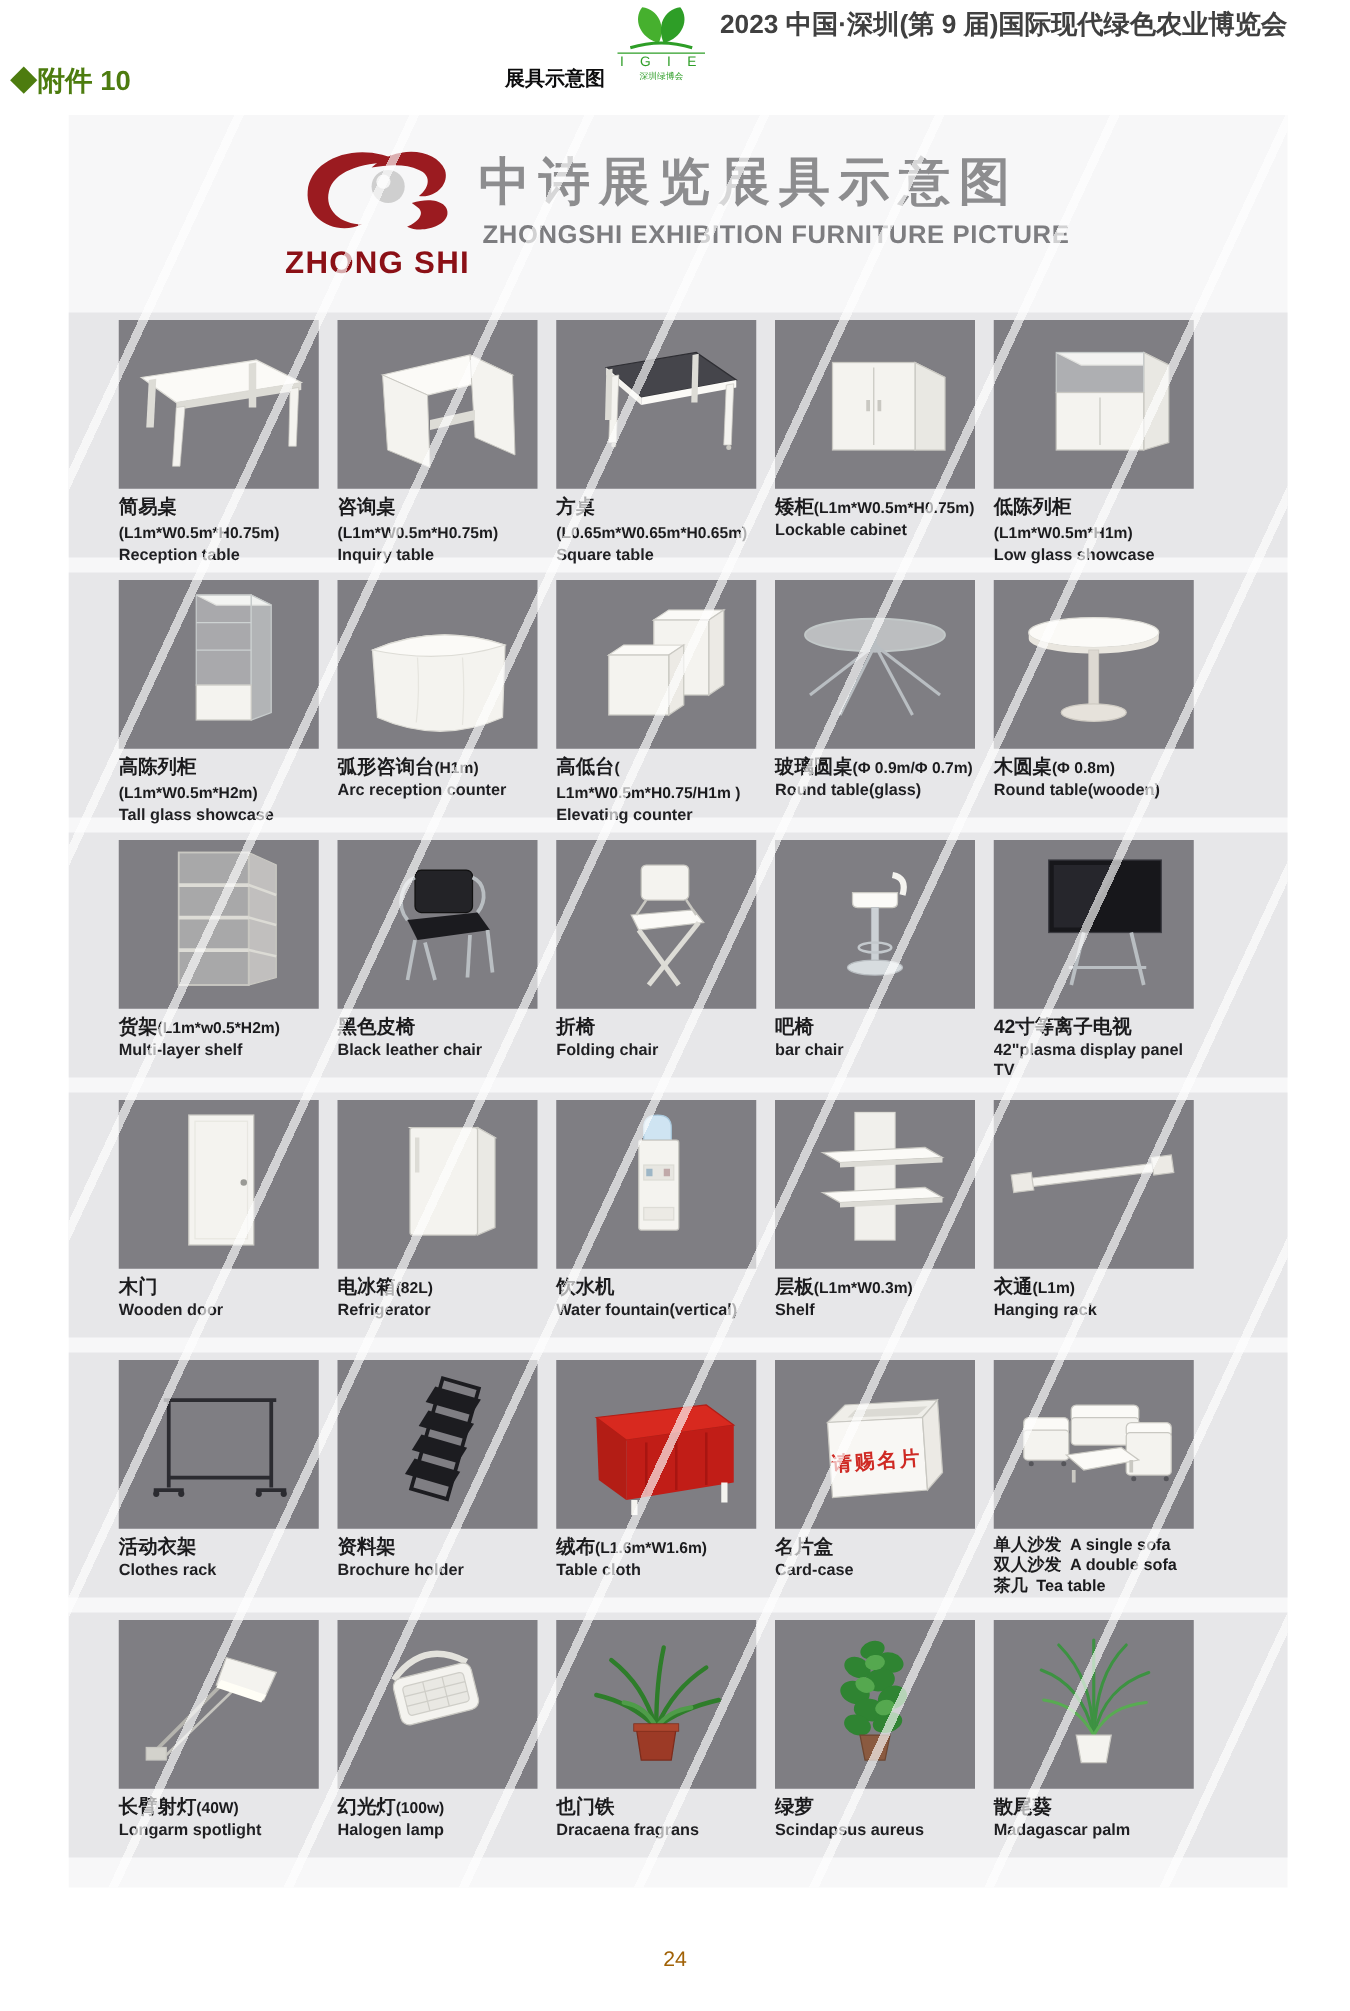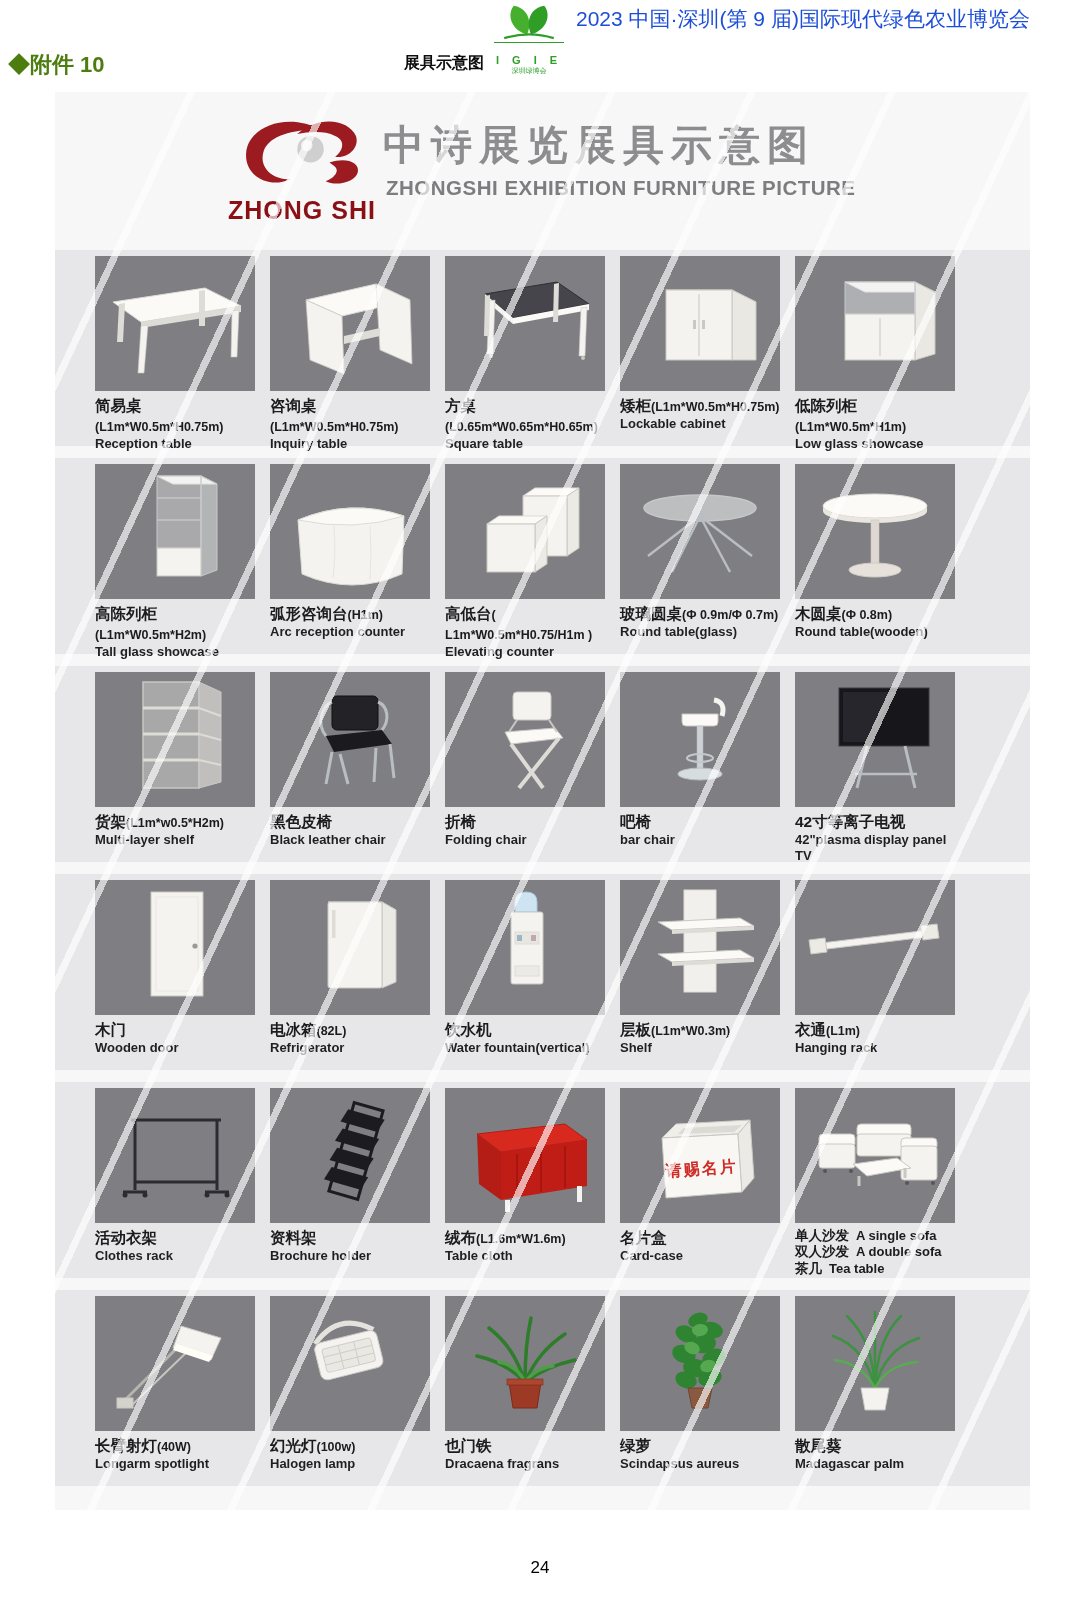--- a/index.html
+++ b/index.html
@@ -2,24 +2,24 @@
 <html><head>
 <meta charset="utf-8">
 <style>
   html,body{margin:0;padding:0;background:#fff;}
   .page{position:relative;width:1080px;height:1609px;background:#ffffff;
         font-family:"Liberation Sans", sans-serif;overflow:hidden;}
 
   
   .igie{position:absolute;left:494px;top:2px;width:70px;text-align:center;}
   .igie svg{width:54px;height:40px;display:block;margin:0 auto;}
-  .igie-text{color:#2e9e27;font-weight:bold;font-size:11px;letter-spacing:5px;
-             border-top:1.5px solid #2e9e27;padding-top:11px;white-space:nowrap;}
+  .igie-text{color:#2e9e27;font-weight:normal;font-size:11px;letter-spacing:5px;
+             border-top:1.5px solid #2e9e27;padding-top:1px;white-space:nowrap;}
   .igie-sub{color:#2e9e27;font-size:7px;white-space:nowrap;}
-  .expo-cn{position:absolute;left:576px;top:5px;font-size:21px;font-weight:normal;color:#1d4ed8;white-space:nowrap;}
+  .expo-cn{position:absolute;left:576px;top:5px;font-size:21px;font-weight:bold;color:#404040;white-space:nowrap;}
   .expo-en{position:absolute;left:577px;top:33px;font-size:15px;color:#151517;white-space:nowrap;}
   .attachment{position:absolute;left:8px;top:50px;font-size:22px;font-weight:bold;color:#4d7c0f;}
   .sheet-title{position:absolute;left:404px;top:53px;font-size:16px;font-weight:bold;color:#0c0c0d;}
 
   
   .content{position:absolute;left:55px;top:92px;width:975px;height:1418px;background:#f7f7f8;}
   .watermark{position:absolute;inset:0;pointer-events:none;
      background:repeating-linear-gradient(115deg, rgba(255,255,255,0) 0 120px, rgba(255,255,255,.65) 120px 127px);}
 
   
@@ -40,21 +40,21 @@
   .photo{width:160px;height:135px;background:#7f7e83;overflow:hidden;}
   .photo svg{display:block;}
   .label{margin-top:5px;line-height:1.25;color:#1b1b1d;}
   .cn{font-size:15.5px;font-weight:bold;}
   .dims{font-size:12.5px;font-weight:bold;}
   .en{font-size:13px;font-weight:bold;color:#1f1f22;}
   .mline{font-size:13.5px;font-weight:bold;line-height:1.22;white-space:nowrap;}
   .mline .en2{font-size:13px;margin-left:7px;}
 
   .footer{position:absolute;left:0;top:1558px;width:100%;text-align:center;
-          font-size:17px;color:#000000;}
+          font-size:17px;color:#a16207;}
 </style>
 </head>
 <body>
 
 <div class="page">
 
   <div class="igie">
     <svg viewBox="0 0 56 42">
       <path d="M26,34 C10,30 4,14 12,4 C26,6 32,20 26,34 Z" fill="#46b02e"></path>
       <path d="M30,34 C46,30 52,14 44,4 C30,6 24,20 30,34 Z" fill="#2e9e27"></path>

